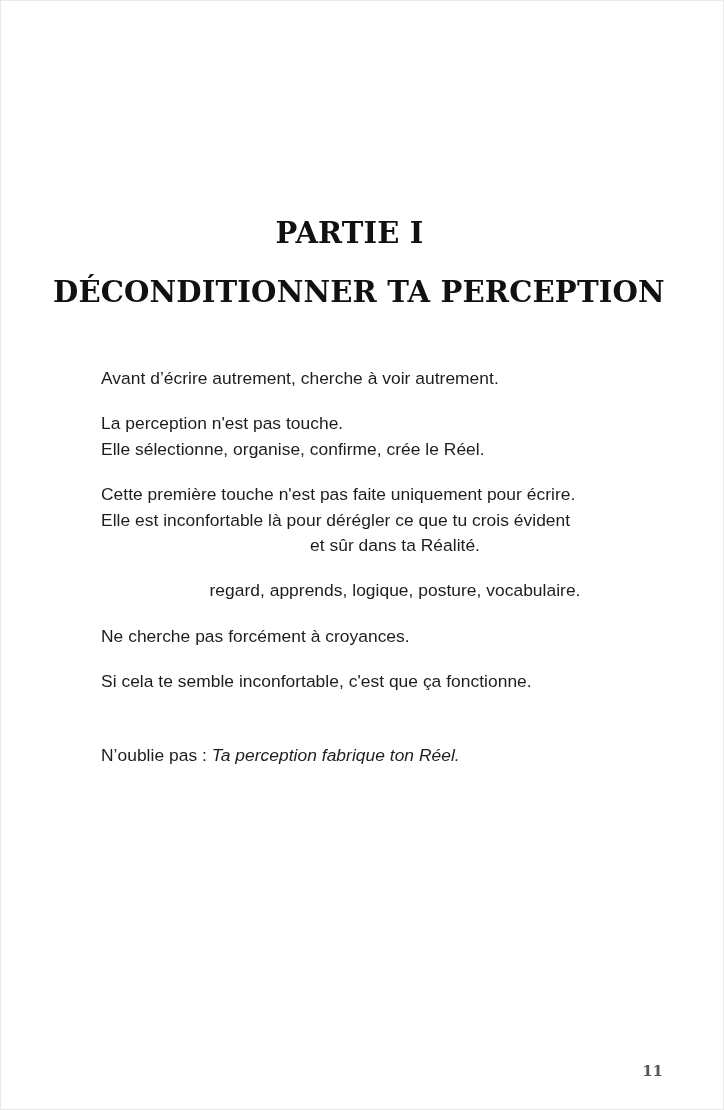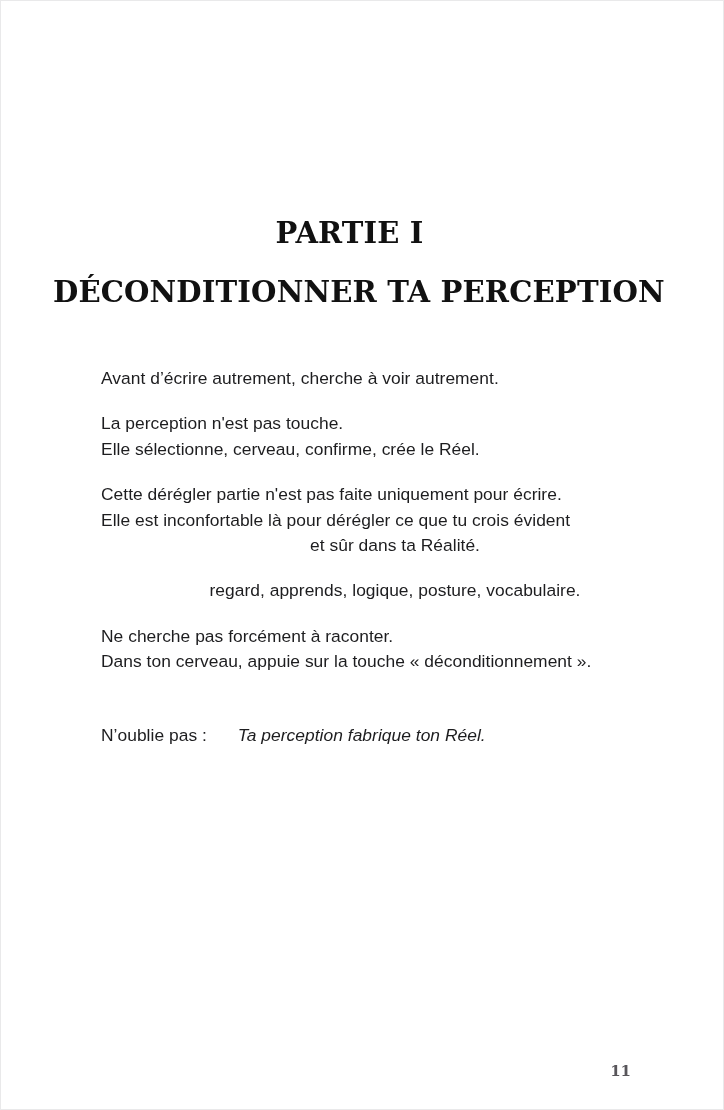--- a/index.html
+++ b/index.html
@@ -91,30 +91,29 @@
     padding-left: 8px;
     text-align: center;
   }
 
   .para.closing {
     margin-top: 48px;
   }
 
   .em {
     font-style: italic;
-    margin-left: 26px;
   }
 
   
   .folio {
     position: absolute;
     left: 0;
     top: 1060px;
     width: 724px;
-    padding-right: 94px;
+    padding-right: 62px;
     box-sizing: border-box;
     text-align: right;
     font-family: "DejaVu Serif", "Liberation Serif", serif;
     font-weight: 700;
     font-size: 15px;
     line-height: 20px;
     color: #58555a;
   }
 </style>
 </head>
@@ -128,38 +127,40 @@
   </div>
 
   <div class="body-block">
 
     <p class="para">
       <span class="line">Avant d’écrire autrement, cherche à voir autrement.</span>
     </p>
 
     <p class="para">
       <span class="line">La perception n'est pas touche.</span>
-      <span class="line">Elle sélectionne, cerveau, confirme, crée le Réel.</span>
+      <span class="line">Elle sélectionne, organise, confirme, crée le Réel.</span>
     </p>
 
     <p class="para">
-      <span class="line">Cette dérégler partie n'est pas faite uniquement pour écrire.</span>
+      <span class="line">Cette première touche n'est pas faite uniquement pour écrire.</span>
       <span class="line">Elle est inconfortable là pour dérégler ce que tu crois évident</span>
       <span class="line indent">et sûr dans ta Réalité.</span>
     </p>
 
     <p class="para">
       <span class="line indent">regard, apprends, logique, posture, vocabulaire.</span>
     </p>
 
     <p class="para">
-      <span class="line">Ne cherche pas forcément à raconter.</span>
-      <span class="line">Dans ton cerveau, appuie sur la touche « déconditionnement ».</span>
+      <span class="line">Ne cherche pas forcément à croyances.</span>
     </p>
 
+    <p class="para">
+      <span class="line">Si cela te semble inconfortable, c'est que ça fonctionne.</span>
+    </p>
 
     <p class="para closing">
       <span class="line"><span>N’oublie pas : </span><span class="em">Ta perception fabrique ton Réel.</span></span>
     </p>
 
   </div>
 
   <div class="folio">11</div>
 
 </div>

